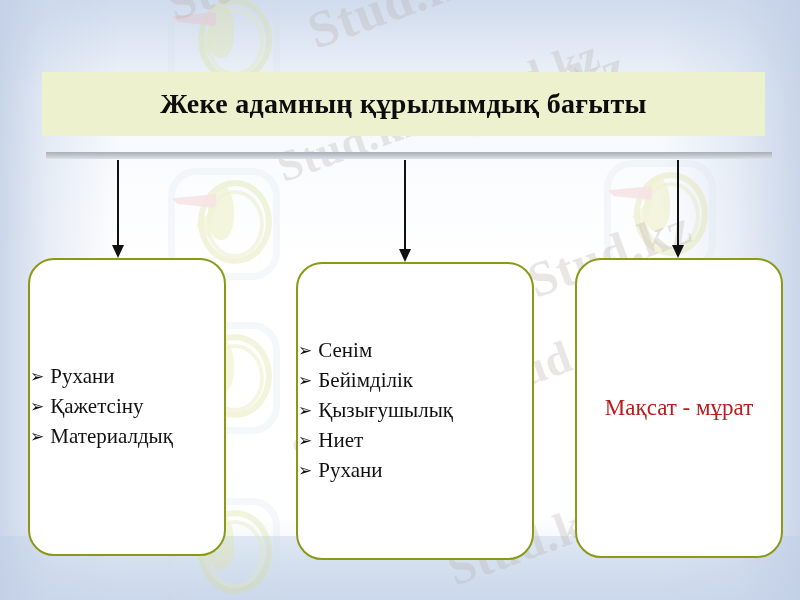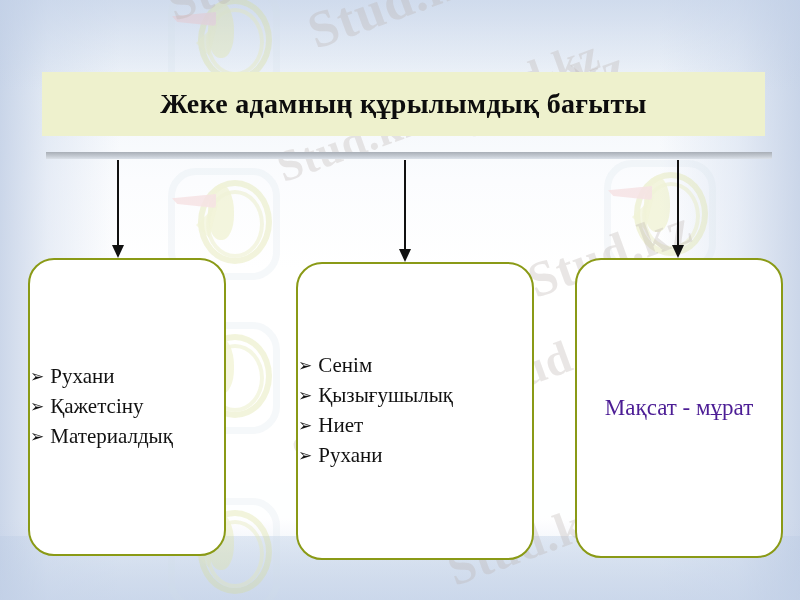--- a/index.html
+++ b/index.html
@@ -217,21 +217,21 @@
     font-size: 17px;
     margin-right: 6px;
     position: relative;
     top: -1px;
   }
   .node-plain {
     width: 100%;
     text-align: center;
     font-family: "Liberation Serif", serif;
     font-size: 23px;
-    color: #4c1d95;
+    color: #b91c1c;
   }
 
   #box-left  { left: 28px;  top: 258px; width: 198px; height: 298px; }
   #box-mid   { left: 296px; top: 262px; width: 238px; height: 298px; }
   #box-right { left: 575px; top: 258px; width: 208px; height: 300px; }
 
   #arrow-left  { left: 110px; top: 160px; height: 98px; }
   #arrow-mid   { left: 397px; top: 160px; height: 102px; }
   #arrow-right { left: 670px; top: 160px; height: 98px; }
 </style>
@@ -329,20 +329,23 @@
       </div>
     </div>
   </div>
 
   <div class="node-box" id="box-mid">
     <div class="node-list">
       <div class="li">
         <span class="bullet">➢</span><span>Сенім</span>
       </div>
       <div class="li">
+        <span class="bullet">➢</span><span>Бейімділік</span>
+      </div>
+      <div class="li">
         <span class="bullet">➢</span><span>Қызығушылық</span>
       </div>
       <div class="li">
         <span class="bullet">➢</span><span>Ниет</span>
       </div>
       <div class="li">
         <span class="bullet">➢</span><span>Рухани</span>
       </div>
     </div>
   </div>

